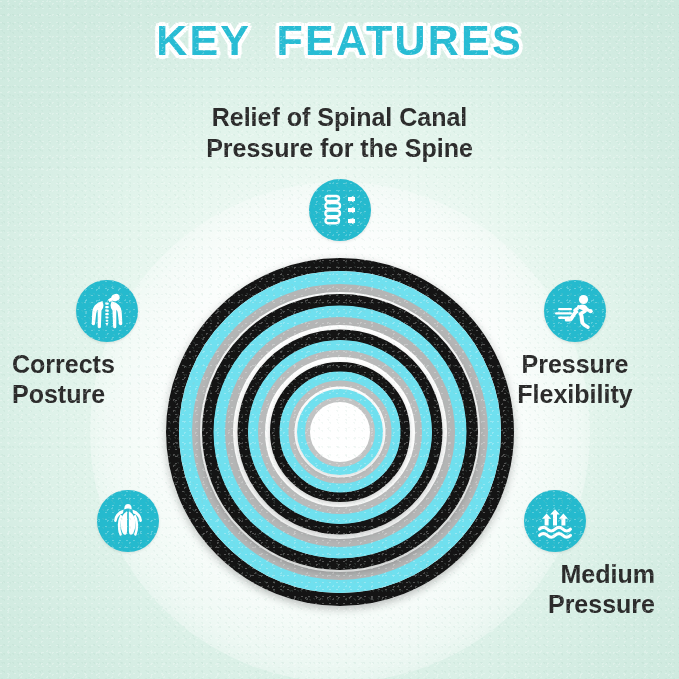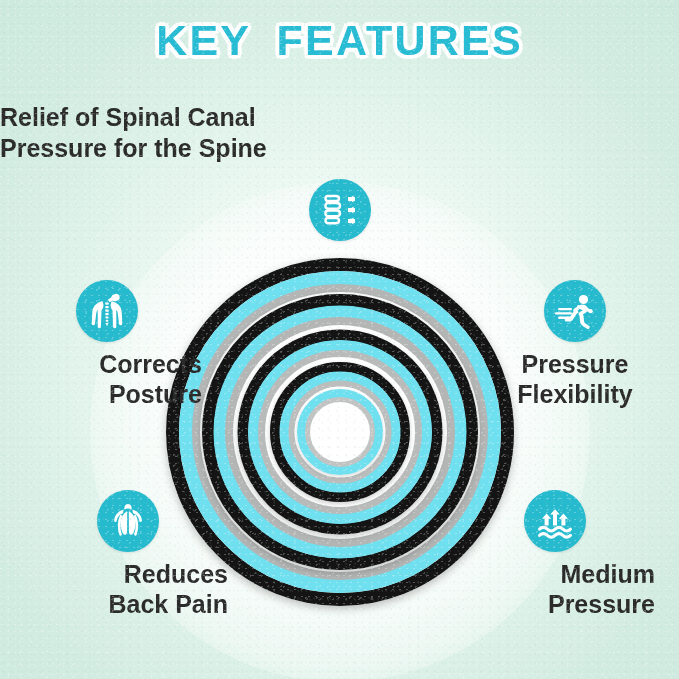--- a/index.html
+++ b/index.html
@@ -60,21 +60,21 @@
     text-shadow:
       -3px 0 0 #fff,  3px 0 0 #fff,  0 -3px 0 #fff,  0 3px 0 #fff,
       -3px -3px 0 #fff, 3px -3px 0 #fff, -3px 3px 0 #fff, 3px 3px 0 #fff,
       -4px 0 1px #fff, 4px 0 1px #fff, 0 -4px 1px #fff, 0 4px 1px #fff;
   }
   #subtitle {
     position: absolute;
     top: 102px;
     left: 0;
     width: 679px;
-    text-align: left;
+    text-align: center;
     font-size: 25px;
     font-weight: 700;
     line-height: 1.22;
     color: #2b2b2b;
     white-space: pre-line;
   }
 
   
   #bands {
     position: absolute;
@@ -109,21 +109,21 @@
   .badge svg { display: block; }
   .flabel {
     font-size: 25px;
     font-weight: 700;
     line-height: 1.18;
     color: #2b2b2b;
     white-space: pre-line;
     margin-top: 8px;
   }
   .f-top   { text-align: center; }
-  .f-left  { text-align: right; }
+  .f-left  { text-align: left; }
   .f-right { text-align: center; }
 </style>
 </head>
 <body>
 
 <div id="poster">
 
   <div id="halo"></div>
 
   <div id="bands">
@@ -213,22 +213,20 @@
           <path d="M15.4 16.4 q-2.4 4.4 -2.6 10.2 q-.2 5.6 1.7 10.3 q.5 1.2 1.6 .7 q1.1 -.5 .7 -1.7 q-1.6 -4.2 -1.4 -9.2 q.2 -5 2.1 -8.8 z"></path>
 
           <path d="M30.6 16.4 q2.4 4.4 2.6 10.2 q.2 5.6 -1.7 10.3 q-.5 1.2 -1.6 .7 q-1.1 -.5 -.7 -1.7 q1.6 -4.2 1.4 -9.2 q-.2 -5 -2.1 -8.8 z"></path>
 
           <path d="M21.6 13.4 q-4.2 2.4 -5.6 8.4 q-1.5 6.4 1.4 12.6 q1.3 2.8 3 2.3 q1.7 -.5 1.7 -3.4 l.1 -19.1 q0 -1.2 -.6 -.8 z"></path>
 
           <path d="M24.4 13.4 q4.2 2.4 5.6 8.4 q1.5 6.4 -1.4 12.6 q-1.3 2.8 -3 2.3 q-1.7 -.5 -1.7 -3.4 l-.1 -19.1 q0 -1.2 .6 -.8 z"></path>
         </g>
       </svg>
     </div>
-    <div class="flabel">Reduces
-Back Pain</div>
   </div>
 
   <div class="feature f-right" style="left:480px; top:280px; width:190px;">
     <div class="badge" style="margin:0 auto;">
       <svg width="46" height="46" viewBox="0 0 46 46" aria-hidden="true">
         <g fill="#ffffff">
 
           <circle cx="31.5" cy="11.5" r="4.6"></circle>
 
           <path d="M27.6 17.2 q3.4 -1.4 6.1 .3 q2.1 1.3 2.1 3.6 q0 2.3 -1.8 3.4 l-4.8 3 q-1.5 .9 -2.4 -.5 q-.9 -1.4 .5 -2.4 l3.6 -2.3 l-4.6 -1.9 q-1.6 -.7 -1.2 -2.2 q.3 -1.4 2.5 -1 z"></path>

